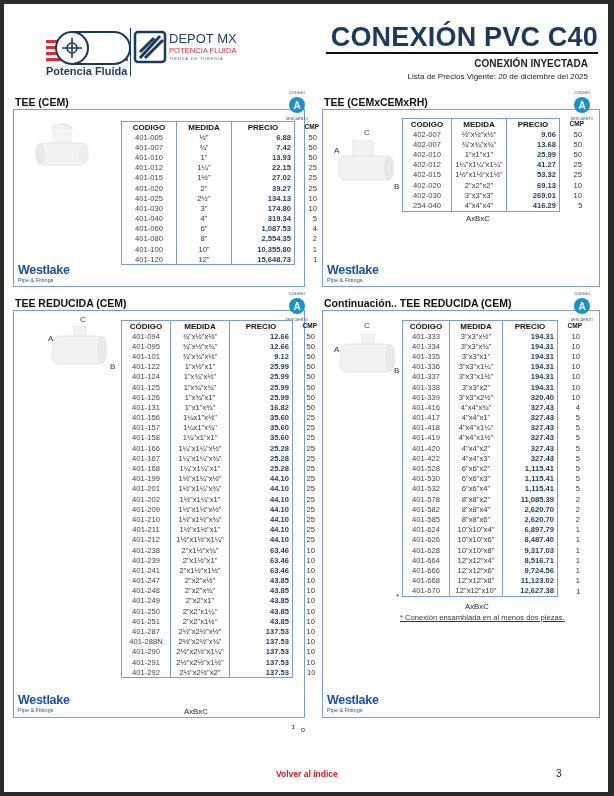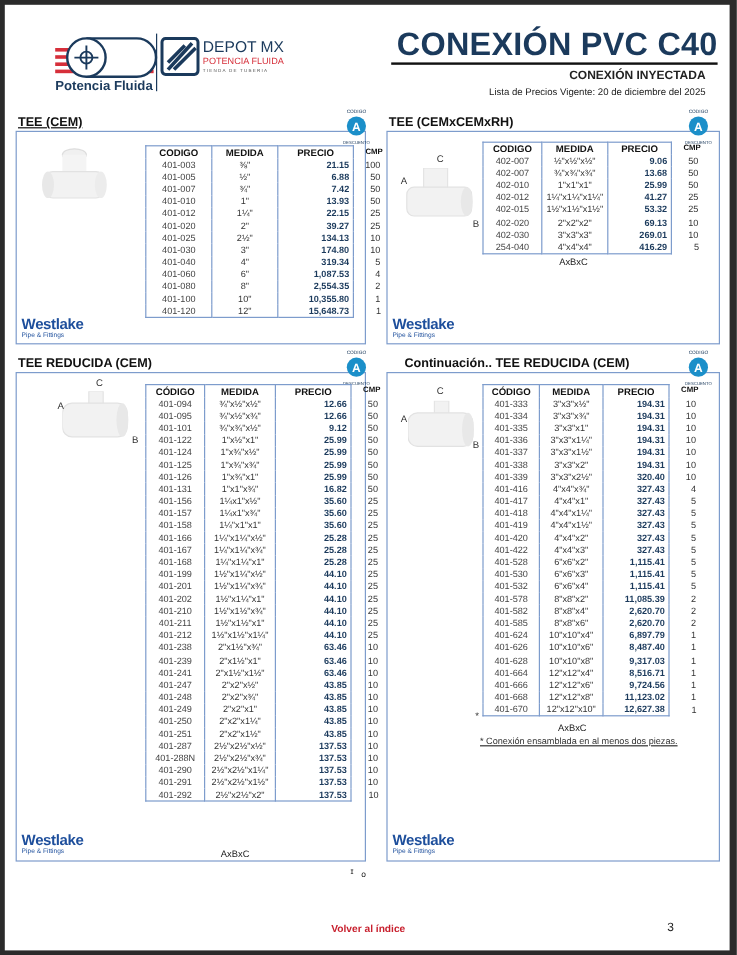--- a/index.html
+++ b/index.html
@@ -69,21 +69,21 @@
   </svg>
 
   <div class="title">CONEXIÓN PVC C40</div>
   <div class="title-rule"></div>
   <div class="subtitle">CONEXIÓN INYECTADA</div>
   <div class="validity">
     <span>Lista de Precios Vigente:</span>
     <span>20 de diciembre del 2025</span>
   </div>
 
-  <div class="sec-title" style="left:11px;top:92px;text-decoration:underline;">TEE (CEM)</div>
+  <div class="sec-title" style="left:11px;top:92px;">TEE (CEM)</div>
   <div class="box" style="left:9px;top:105px;width:290px;height:176px;"></div>
   <svg class="fit" style="left:28px;top:117px;" width="60" height="50" viewBox="0 0 60 50">
     <ellipse cx="30" cy="8" rx="10" ry="5" fill="#f0f0f0" stroke="#ddd"></ellipse>
     <rect x="20" y="8" width="20" height="18" fill="#f4f4f4"></rect>
     <rect x="6" y="22" width="48" height="22" rx="6" fill="#f2f2f2" stroke="#e2e2e2"></rect>
     <ellipse cx="8" cy="33" rx="5" ry="11" fill="#e8e8e8"></ellipse>
     <ellipse cx="52" cy="33" rx="5" ry="11" fill="#ececec"></ellipse>
   </svg>
   <svg class="badge" style="left:276px;top:84px;" viewBox="0 0 34 34">
     <circle cx="17" cy="17" r="8" fill="#1b8fc9"></circle>
@@ -95,26 +95,20 @@
     <thead>
         <tr>
       <th class="hcode" style="width:50px">CODIGO</th>
       <th class="hmed" style="width:50px">MEDIDA</th>
       <th class="hprice" style="width:58px">PRECIO</th>
       <th class="hcmp" style="width:22px">CMP</th>
     </tr>
       </thead>
     <tbody>
         <tr>
-          <td class="code">401-003</td>
-          <td class="med">⅜"</td>
-          <td class="price">21.15</td>
-          <td class="cmp">100</td>
-        </tr>
-        <tr>
           <td class="code">401-005</td>
           <td class="med">½"</td>
           <td class="price">6.88</td>
           <td class="cmp">50</td>
         </tr>
         <tr>
           <td class="code">401-007</td>
           <td class="med">¾"</td>
           <td class="price">7.42</td>
           <td class="cmp">50</td>
@@ -122,20 +116,26 @@
         <tr>
           <td class="code">401-010</td>
           <td class="med">1"</td>
           <td class="price">13.93</td>
           <td class="cmp">50</td>
         </tr>
         <tr>
           <td class="code">401-012</td>
           <td class="med">1¼"</td>
           <td class="price">22.15</td>
+          <td class="cmp">25</td>
+        </tr>
+        <tr>
+          <td class="code">401-015</td>
+          <td class="med">1½"</td>
+          <td class="price">27.02</td>
           <td class="cmp">25</td>
         </tr>
         <tr>
           <td class="code">401-020</td>
           <td class="med">2"</td>
           <td class="price">39.27</td>
           <td class="cmp">25</td>
         </tr>
         <tr>
           <td class="code">401-025</td>
@@ -390,20 +390,26 @@
           <td class="price">44.10</td>
           <td class="cmp">25</td>
         </tr>
         <tr>
           <td class="code">401-202</td>
           <td class="med">1½"x1¼"x1"</td>
           <td class="price">44.10</td>
           <td class="cmp">25</td>
         </tr>
         <tr>
+          <td class="code">401-209</td>
+          <td class="med">1½"x1½"x½"</td>
+          <td class="price">44.10</td>
+          <td class="cmp">25</td>
+        </tr>
+        <tr>
           <td class="code">401-210</td>
           <td class="med">1½"x1½"x¾"</td>
           <td class="price">44.10</td>
           <td class="cmp">25</td>
         </tr>
         <tr>
           <td class="code">401-211</td>
           <td class="med">1½"x1½"x1"</td>
           <td class="price">44.10</td>
           <td class="cmp">25</td>
@@ -493,21 +499,21 @@
           <td class="cmp">10</td>
         </tr>
       </tbody>
   </table>
   <div class="axb" style="left:180px;top:703px;">AxBxC</div>
   <div class="westlake" style="left:14px;top:690px;">
     <div class="wl-main">Westlake</div>
     <div class="wl-sub">Pipe &amp; Fittings</div>
   </div>
 
-  <div class="sec-title" style="left:333px;top:293px;">Continuación.. TEE REDUCIDA (CEM)</div>
+  <div class="sec-title" style="left:320px;top:293px;">Continuación.. TEE REDUCIDA (CEM)</div>
   <div class="box" style="left:318px;top:306px;width:276px;height:406px;"></div>
   <svg class="fit" style="left:336px;top:330px;" width="56" height="42" viewBox="0 0 56 42">
     <rect x="22" y="0" width="12" height="14" fill="#f2f2f2" stroke="#e4e4e4"></rect>
     <rect x="0" y="10" width="54" height="28" rx="8" fill="#f2f2f2" stroke="#e2e2e2"></rect>
     <ellipse cx="50" cy="24" rx="5" ry="14" fill="#e8e8e8"></ellipse>
   </svg>
   <div class="lbl" style="left:360px;top:317px;">C</div>
   <div class="lbl" style="left:330px;top:341px;">A</div>
   <div class="lbl" style="left:390px;top:362px;">B</div>
   <svg class="badge" style="left:561px;top:285px;" viewBox="0 0 34 34">

